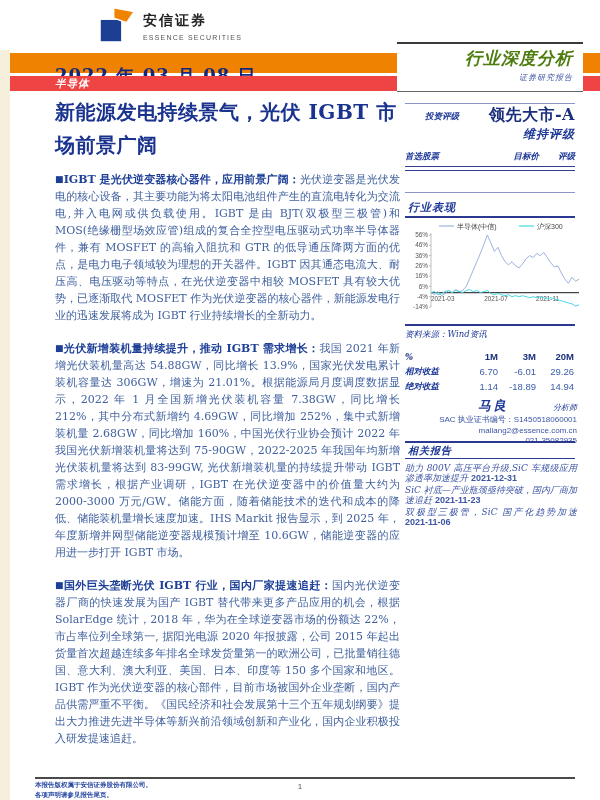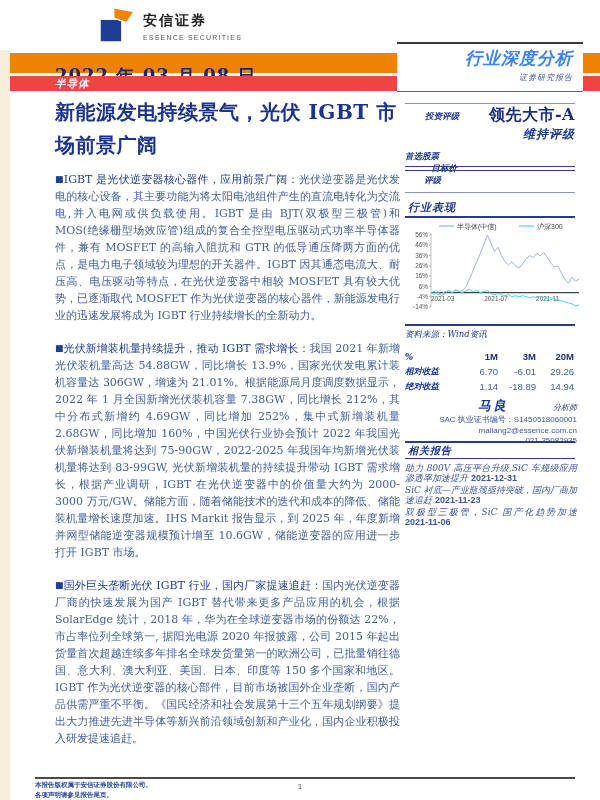--- a/index.html
+++ b/index.html
@@ -14,38 +14,38 @@
   .brand-en{font-size:7px;color:#555;letter-spacing:1.2px;font-family:"Liberation Sans",sans-serif;margin-top:1px;}
 
   
   .date-bar{position:absolute;left:10px;right:0;top:53px;height:20px;background:#ef8200;}
   .date-text{position:absolute;left:45px;top:3px;font-size:18px;font-weight:bold;color:#14277e;letter-spacing:1px;margin-top:8px;}
   .cat-bar{position:absolute;left:10px;right:0;top:76px;height:15px;background:#ef4444;}
   .cat-text{position:absolute;left:45px;top:1px;font-size:10.5px;font-weight:bold;font-style:italic;color:#fff;letter-spacing:1px;}
 
   
   .rpt-box{position:absolute;left:397px;top:42px;width:186px;height:50px;background:#fff;border-top:2px solid #3a3a3a;border-bottom:1px solid #666;text-align:right;padding:0 10px 0 0;box-sizing:border-box;z-index:3;}
-  .rpt-type{font-size:17px;font-weight:bold;font-style:italic;color:#3b82f6;margin-top:3px;letter-spacing:1px;}
+  .rpt-type{font-size:17px;font-weight:bold;font-style:italic;color:#4d7c0f;margin-top:3px;letter-spacing:1px;}
   .rpt-sub{font-size:8px;font-style:italic;color:#3c55a5;margin-top:2px;letter-spacing:1px;}
 
   
   .title{position:absolute;left:55px;top:96px;width:350px;font-size:20px;font-weight:bold;color:#19338e;line-height:33px;letter-spacing:0.5px;}
   .body-col{position:absolute;left:55px;top:171px;width:345px;}
   .para{font-size:11px;line-height:17px;color:#40619e;text-align:justify;margin:0 0 16px 0;}
-  .para .lead{font-weight:normal;color:#1d3f97;margin-top:48px;}
+  .para .lead{font-weight:bold;color:#1d3f97;margin-top:48px;}
   .bullet{color:#1d3f97;font-size:9px;vertical-align:1px;}
 
   
   .sb-line{position:absolute;border-top:1px solid #8a94c8;width:170px;left:405px;}
   .sb-bline{position:absolute;border-top:2px solid #2b3990;width:170px;left:405px;}
   .rating-row{position:absolute;left:405px;top:105px;width:170px;display:flex;align-items:flex-start;justify-content:space-between;}
   .rating-label{font-size:8.5px;font-weight:bold;font-style:italic;color:#1c3796;margin:6px 0 0 20px;}
   .rating-value{font-size:16px;font-weight:bold;color:#1b2f7d;letter-spacing:0.5px;}
   .rating-status{position:absolute;left:405px;top:126px;width:170px;text-align:right;font-size:12px;font-weight:bold;font-style:italic;color:#1c3796;letter-spacing:1px;}
-  .stock-row{position:absolute;left:405px;top:151px;width:170px;display:flex;font-size:8.5px;font-weight:bold;font-style:italic;color:#1c3796;flex-direction:column;}
+  .stock-row{position:absolute;left:405px;top:151px;width:170px;display:flex;font-size:8.5px;font-weight:bold;font-style:italic;color:#1c3796;}
   .stock-row .c1{width:82px;}
   .stock-row .c2{width:52px;text-align:right;}
   .stock-row .c3{width:36px;text-align:right;}
   .dbl-line{position:absolute;left:405px;top:166px;width:170px;height:3px;border-top:1px solid #33408f;border-bottom:1px solid #33408f;}
   .perf-title{position:absolute;left:408px;top:200px;font-size:11px;font-weight:bold;font-style:italic;color:#1c3796;letter-spacing:1px;}
   .chart-wrap{position:absolute;left:403px;top:219px;width:180px;height:104px;}
   .chart-wrap svg{font-family:"Liberation Sans",sans-serif;}
   .src-note{position:absolute;left:405px;top:324px;width:170px;font-size:8.5px;font-style:italic;color:#1c3796;}
 
   .ret-table{position:absolute;left:405px;top:349px;width:170px;font-family:"Liberation Sans",sans-serif;}

